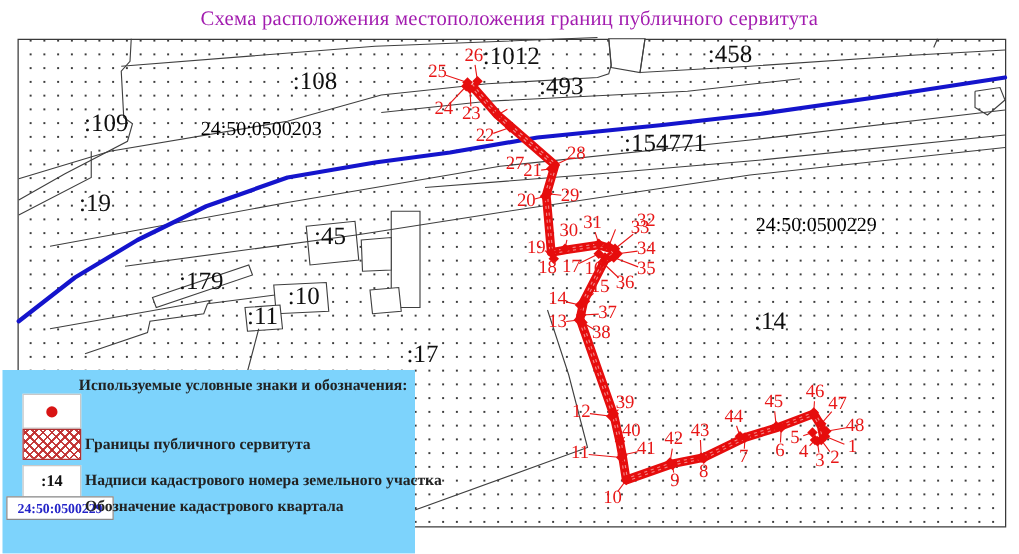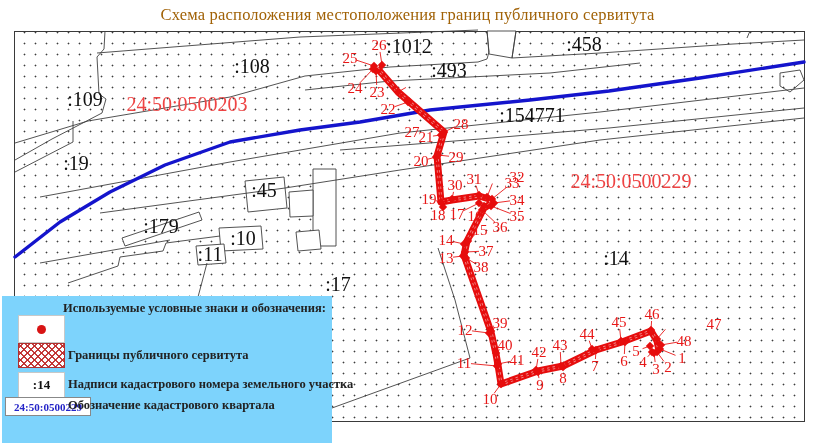--- a/index.html
+++ b/index.html
@@ -1,27 +1,27 @@
 <!DOCTYPE html>
 <html><head>
 <meta charset="utf-8">
 <style>
   html,body{margin:0;padding:0;background:#fff;}
   .page{position:relative;width:815px;height:443px;background:#fff;overflow:hidden;
         font-family:"Liberation Serif", serif;}
   .title{position:absolute;left:0;top:5px;width:100%;text-align:center;
-         font-size:16.5px;color:#a16207;letter-spacing:0.2px;}
+         font-size:16.5px;color:#a21caf;letter-spacing:0.2px;}
   .map{position:absolute;left:14px;top:31px;width:789px;height:389px;
        border:1.6px solid #3a3a3a;
        background-image:radial-gradient(circle,#3c3c3c 0.9px,transparent 1.05px);
        background-size:11px 11px;background-position:4px 6px;}
   svg.overlay{position:absolute;left:0;top:0;z-index:3;}
   .lbl{position:absolute;z-index:5;transform:translate(-50%,-50%);white-space:nowrap;}
   .parcel-lbl{font-size:20px;color:#101010;}
-  .quarter-lbl{font-size:20px;color:#ef4444;}
+  .quarter-lbl{font-size:16px;color:#000000;margin-left:22px;}
   .pt-lbl{font-size:15px;color:#e81717;}
   .legend{position:absolute;left:2px;top:296px;width:330px;height:147px;background:#7dd3fc;z-index:6;}
   .legend .hdr{position:absolute;left:61px;top:5px;font-size:12.5px;font-weight:700;color:#222;}
   .sym{position:absolute;background:#fff;border:1px solid #c8c8c8;}
   .sym-dot{left:16px;top:19px;width:45px;height:26px;}
   .sym-dot i{position:absolute;left:50%;top:50%;width:9px;height:9px;margin:-4.5px 0 0 -4.5px;
              border-radius:50%;background:#d81414;}
   .sym-hatch{left:16px;top:47px;width:45px;height:23px;border:1px solid #b03030;
      background-image:repeating-linear-gradient(45deg,rgba(190,40,40,.9) 0 1.5px,transparent 1.5px 5px),
                       repeating-linear-gradient(-45deg,rgba(190,40,40,.9) 0 1.5px,transparent 1.5px 5px);}
@@ -216,21 +216,21 @@
       <div class="lbl pt-lbl" style="left: 486px; top: 251px;">37</div>
       <div class="lbl pt-lbl" style="left: 481px; top: 267px;">38</div>
       <div class="lbl pt-lbl" style="left: 500px; top: 323px;">39</div>
       <div class="lbl pt-lbl" style="left: 505px; top: 345px;">40</div>
       <div class="lbl pt-lbl" style="left: 517px; top: 360px;">41</div>
       <div class="lbl pt-lbl" style="left: 539px; top: 352px;">42</div>
       <div class="lbl pt-lbl" style="left: 560px; top: 345px;">43</div>
       <div class="lbl pt-lbl" style="left: 587px; top: 334px;">44</div>
       <div class="lbl pt-lbl" style="left: 619px; top: 322px;">45</div>
       <div class="lbl pt-lbl" style="left: 652px; top: 314px;">46</div>
-      <div class="lbl pt-lbl" style="left: 670px; top: 324px; margin-left: 44px;">47</div>
+      <div class="lbl pt-lbl" style="left: 670px; top: 324px;">47</div>
       <div class="lbl pt-lbl" style="left: 684px; top: 341px;">48</div>
     </div>
 
   <div class="legend">
     <div class="hdr">Используемые условные знаки и обозначения:</div>
     <div class="sym sym-dot">
         <i></i>
       </div>
     <div class="sym sym-hatch"></div>
     <div class="leg-lbl l2">Границы публичного сервитута</div>

